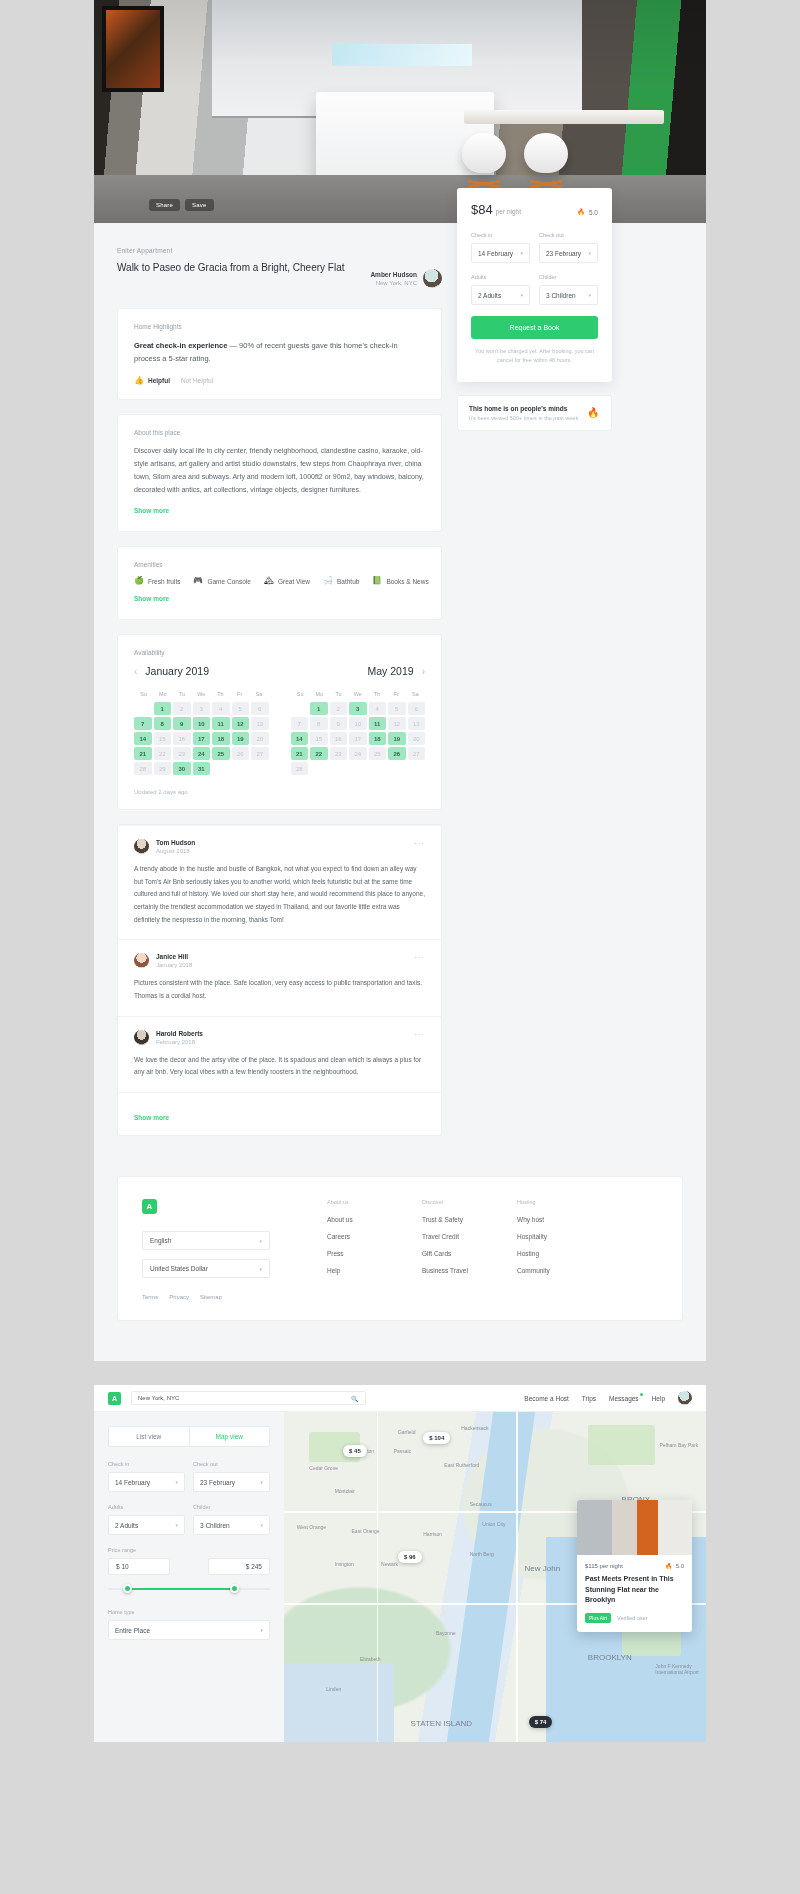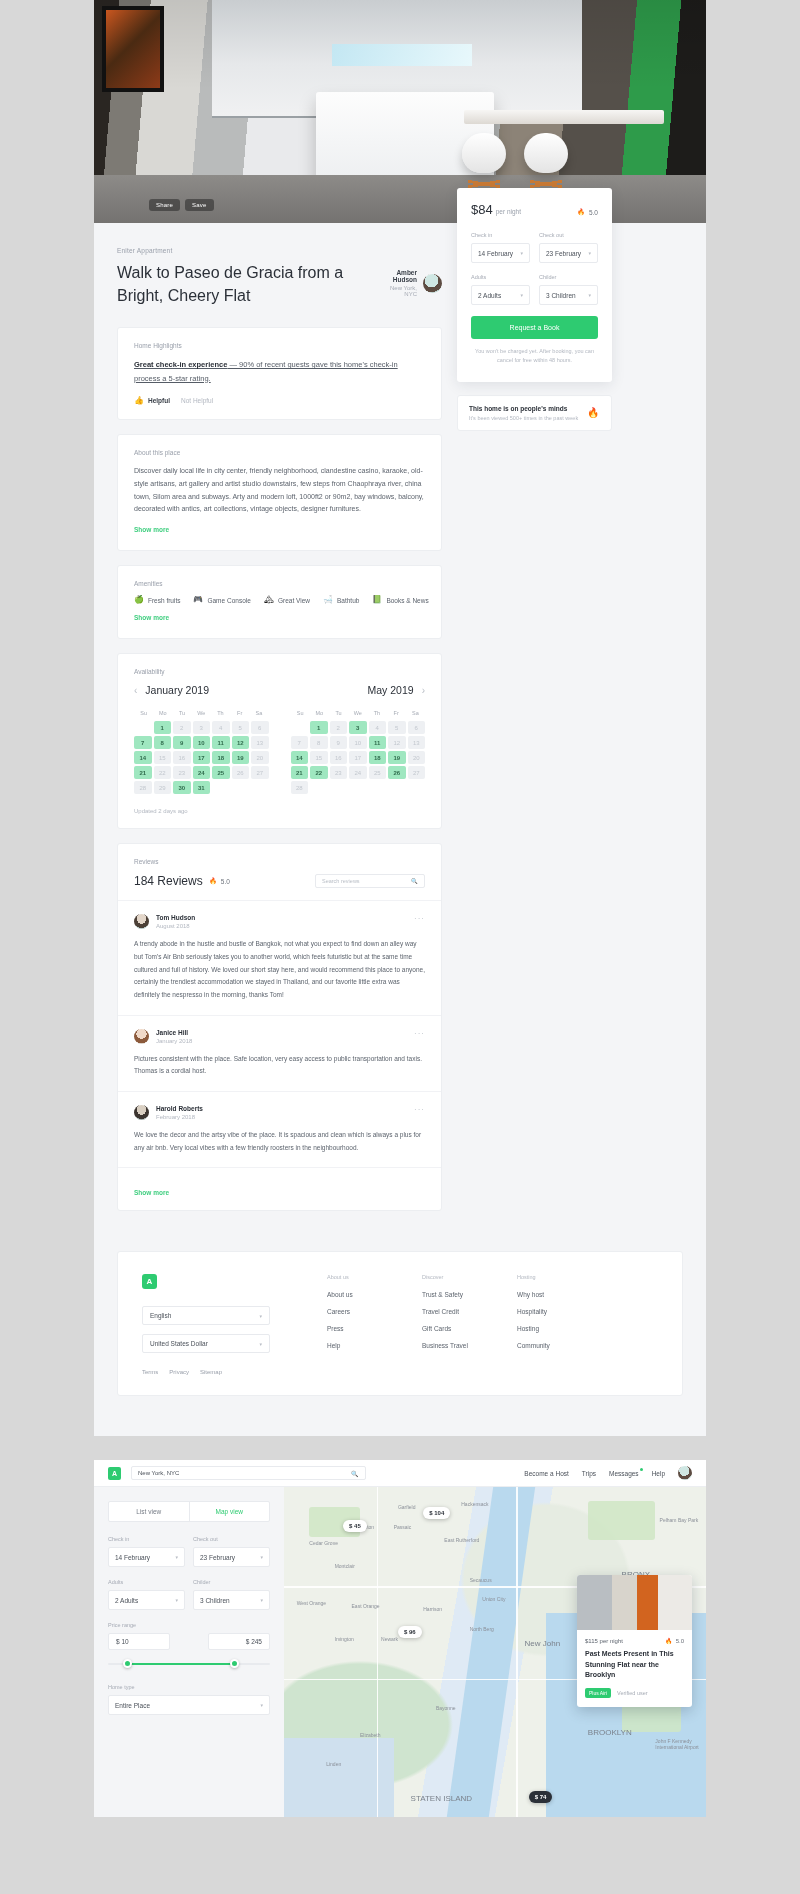--- a/index.html
+++ b/index.html
@@ -87,37 +87,37 @@
   .hero-dots i { width:4px; height:4px; border-radius:50%; background:#fff; opacity:.55; display:block; }
   .hero-dots i.on { opacity:1; }
 
   
   .content { display:flex; padding: 0 23px; gap: 0; position:relative; }
   .col-left { width: 325px; }
   .col-right { width: 155px; margin-left: 15px; }
 
   .title-row { display:flex; justify-content:space-between; align-items:flex-start; padding: 24px 0 20px; }
   .eyebrow { font-size: 6.5px; color:#9aa0ab; letter-spacing:.2px; margin-bottom:7px; }
-  .page-title { font-size: 16px; line-height: 1.45; color:#2b3038; font-weight: 400; }
+  .page-title { font-size: 10px; line-height: 1.45; color:#2b3038; font-weight: 400; }
   .host { display:flex; align-items:center; gap:6px; padding-top: 22px; }
   .host-txt { text-align:right; }
   .host-name { font-size: 6.5px; color:#3a4049; font-weight:700; }
   .host-loc { font-size: 6px; color:#a6abb5; margin-top:2px; }
   .avatar {
     width:19px; height:19px; border-radius:50%;
     background: radial-gradient(circle at 45% 35%, #cfe7e3 0 42%, #5d4c42 42% 70%, #b9cfcb 70%);
     flex: none;
   }
 
   .card {
     background:#fff; border:1px solid #eceef1; border-radius:3px;
     margin-bottom: 14px; padding: 14px 16px;
   }
   .card-label { font-size:6.5px; color:#9aa0ab; margin-bottom: 9px; }
-  .hl-text { font-size:7.5px; line-height:1.75; color:#555c66;text-decoration:underline; }
+  .hl-text { font-size:7.5px; line-height:1.75; color:#555c66; }
   .hl-text b { color:#2b3038; font-weight:700; }
   .hl-actions { display:flex; align-items:center; gap:11px; margin-top:11px; }
   .hl-actions .helpful { font-size:6.5px; color:#3a4049; font-weight:700; display:flex; align-items:center; gap:4px; }
   .hl-actions .nothelpful { font-size:6.5px; color:#b3b8c1; }
   .thumb { font-size: 8px; }
 
   .body-text { font-size:7px; line-height:1.85; color:#5c636d; }
   .show-more { font-size:6.5px; color:#3fce7f; margin-top:10px; display:inline-block; font-weight:600; }
 
   .amen-row { display:flex; align-items:center; gap:4px; flex-wrap:nowrap; }
@@ -459,36 +459,20 @@
                   <div class="d-free">26</div>
                   <div class="d-busy">27</div>
                   <div class="d-busy">28</div>
                 </div>
               </div>
             </div>
           <div class="cal-foot">Updated 2 days ago</div>
         </div>
 
         <div class="card" style="padding:0">
-          <div class="rev-head">
-            <div class="card-label">Reviews</div>
-            <div class="rev-title-row">
-              <div class="rev-count">
-                <span>184 Reviews</span>
-                <span class="rev-score">
-                  <span>🔥</span>
-                  <span>5.0</span>
-                </span>
-              </div>
-              <div class="search-box">
-                <span>Search reviews</span>
-                <span>🔍</span>
-              </div>
-            </div>
-          </div>
           <div id="reviews-list">
               <div class="review">
                 <div class="rev-top">
                   <div class="rev-av a1"></div>
                   <div>
                     <div class="rev-name">Tom Hudson</div>
                     <div class="rev-date">August 2018</div>
                   </div>
                   <div class="rev-dots">···</div>
                 </div>

